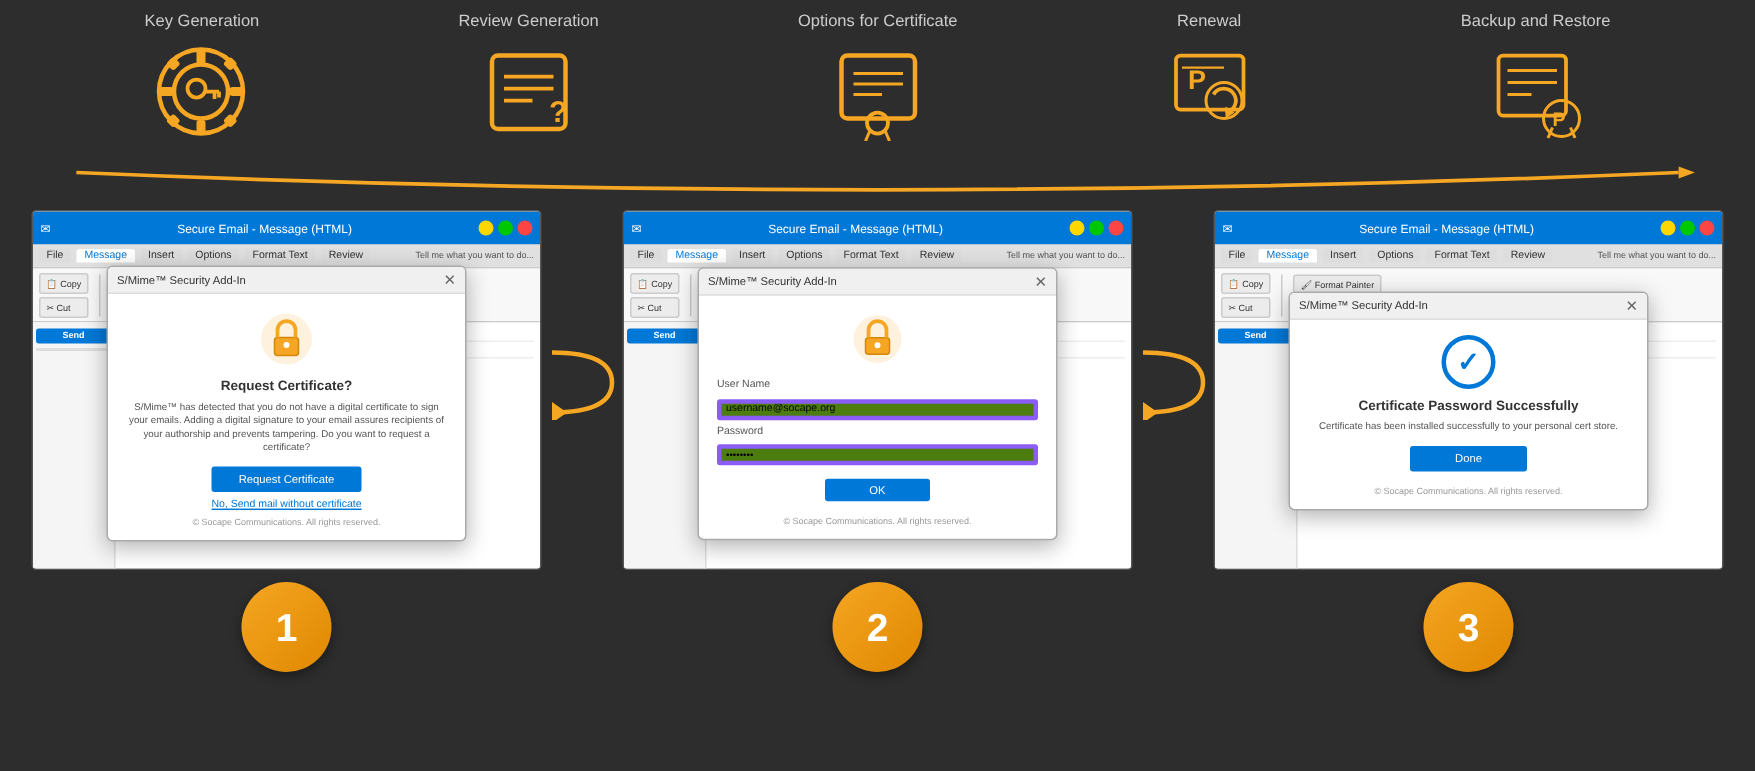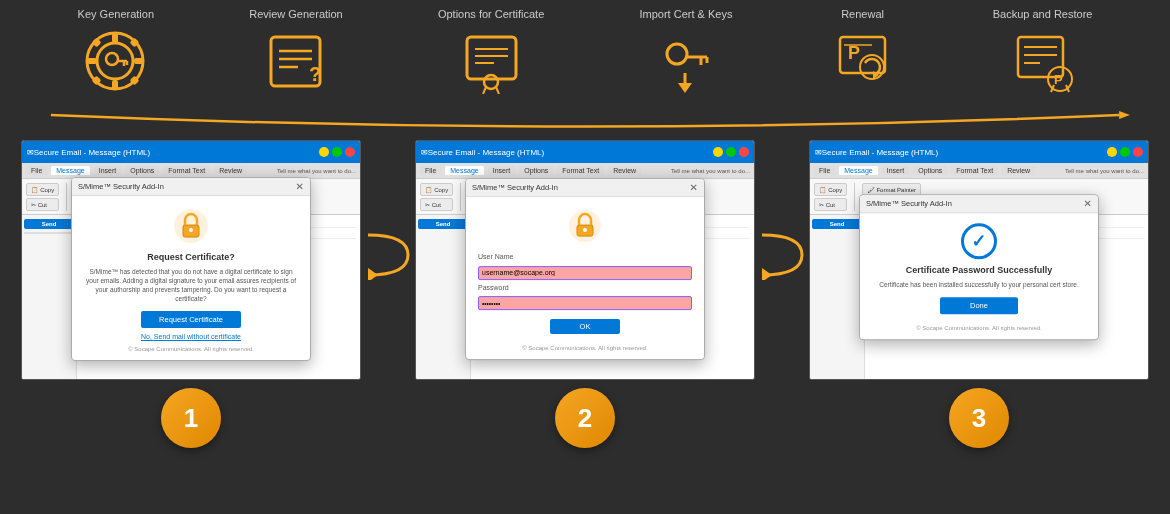--- a/index.html
+++ b/index.html
@@ -77,20 +77,21 @@
       background: #0078d7;
       height: 22px;
       display: flex;
       align-items: center;
       padding: 0 5px;
       font-size: 9px;
       color: white;
     }
     .win-titlebar .title-text {
       flex: 1;
+      text-align: center;
       font-size: 8px;
     }
     .win-controls {
       display: flex;
       gap: 3px;
     }
     .win-ctrl {
       width: 10px;
       height: 10px;
       border-radius: 50%;
@@ -307,25 +308,25 @@
     .login-label {
       font-size: 7px;
       color: #555;
       display: block;
       margin-bottom: 1px;
     }
 
     .login-input {
       width: 100%;
       height: 14px;
-      border: 1px solid #8b5cf6;
+      border: 3px solid #8b5cf6;
       border-radius: 2px;
       font-size: 6.5px;
       padding: 0 3px;
-      background: #fca5a5;
+      background: #4d7c0f;
     }
 
     
     .success-icon {
       width: 36px;
       height: 36px;
       border-radius: 50%;
       border: 3px solid #0078d7;
       display: flex;
       align-items: center;
@@ -415,35 +416,20 @@
         <line x1="16" y1="27" x2="49" y2="27" stroke="#f5a623" stroke-width="2"></line>
         <line x1="16" y1="34" x2="35" y2="34" stroke="#f5a623" stroke-width="2"></line>
 
         <circle cx="32" cy="53" r="7" fill="none" stroke="#f5a623" stroke-width="2.5"></circle>
         <line x1="27" y1="58" x2="24" y2="65" stroke="#f5a623" stroke-width="2"></line>
         <line x1="37" y1="58" x2="40" y2="65" stroke="#f5a623" stroke-width="2"></line>
       </svg>
     </div>
   </div>
 
-  <div class="workflow-step">
-    <span class="label">Import Cert &amp; Keys</span>
-    <div class="workflow-icon">
-      <svg width="65" height="65" viewBox="0 0 65 65">
-
-        <circle cx="24" cy="25" r="10" fill="none" stroke="#f5a623" stroke-width="3"></circle>
-        <line x1="33" y1="28" x2="54" y2="28" stroke="#f5a623" stroke-width="3"></line>
-        <line x1="48" y1="28" x2="48" y2="36" stroke="#f5a623" stroke-width="3"></line>
-        <line x1="54" y1="28" x2="54" y2="34" stroke="#f5a623" stroke-width="3"></line>
-
-        <line x1="32" y1="44" x2="32" y2="58" stroke="#f5a623" stroke-width="3"></line>
-        <polygon points="25,54 32,64 39,54" fill="#f5a623"></polygon>
-      </svg>
-    </div>
-  </div>
 
 
   <div class="workflow-step">
     <span class="label">Renewal</span>
     <div class="workflow-icon">
       <svg width="65" height="65" viewBox="0 0 65 65">
 
         <rect x="10" y="8" width="45" height="36" rx="3" fill="none" stroke="#f5a623" stroke-width="2.5"></rect>
         <circle cx="42" cy="38" r="12" fill="none" stroke="#f5a623" stroke-width="2"></circle>
 

